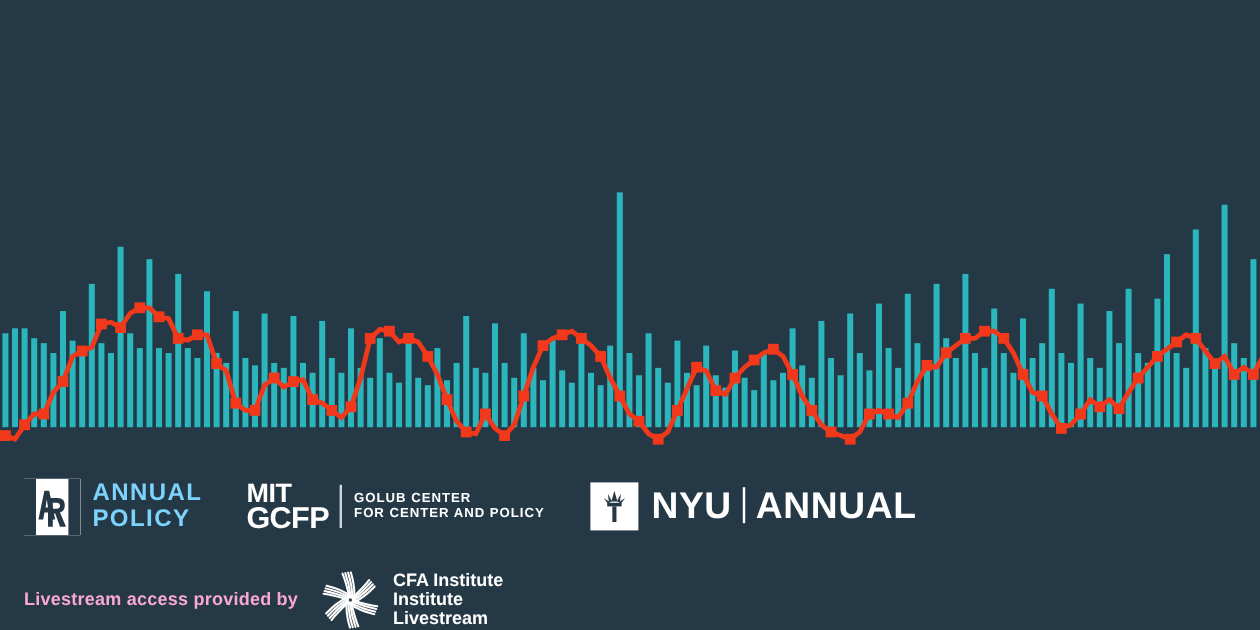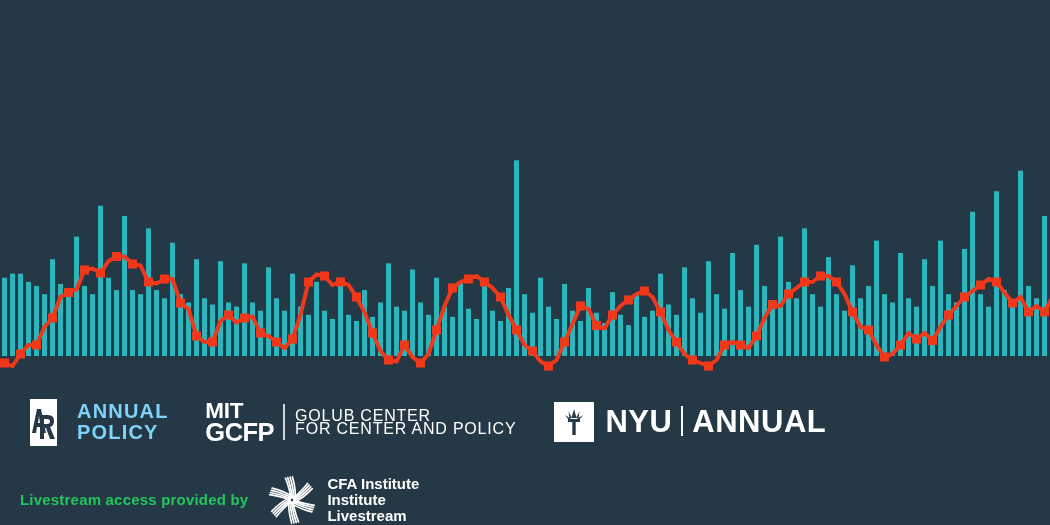--- a/index.html
+++ b/index.html
@@ -60,21 +60,21 @@
   .mit-stack{
     color:#ffffff;font-weight:bold;font-size:22px;line-height:20px;
     letter-spacing:-0.3px;text-align:left;
     transform:scaleX(1.02);
   }
   .mit-stack .l2{font-size:25px;line-height:22px;letter-spacing:-0.5px;}
   .gcfp-div{
     width:2px;height:36px;background:#cfd7dc;margin:0 10px;
   }
   .gcfp-words{
-    color:#ffffff;font-weight:normal;font-size:16px;line-height:13px;
+    color:#ffffff;font-weight:bold;font-size:11px;line-height:13px;
     letter-spacing:0.8px;
   }
 
   
   #logo-nyu-stern{margin-left:38px;}
   .nyu-mark{
     width:40px;height:40px;background:#ffffff;flex:none;margin-right:11px;
     display:flex;align-items:center;justify-content:center;
   }
   .nyu-words{
@@ -82,21 +82,21 @@
     letter-spacing:0.5px;display:flex;align-items:flex-start;
   }
   .nyu-bar{width:2px;height:30px;background:#ffffff;margin:0 9px;}
 
   
   .livestream-row{
     position:absolute;left:0;top:474px;width:1050px;height:51px;
     display:flex;align-items:center;z-index:6;
   }
   .livestream-text{
-    color:#22c55e;font-size:15px;font-weight:bold;margin-left:20px;
+    color:#f9a8d4;font-size:15px;font-weight:bold;margin-left:20px;
     letter-spacing:0.2px;
   }
   .cfa-mark{width:52px;height:48px;margin-left:18px;flex:none;}
   .cfa-words{
     color:#ffffff;font-size:15px;font-weight:bold;line-height:16px;
     margin-left:9px;
   }
   .cfa-words span{display:block;}
 </style>
 </head>

